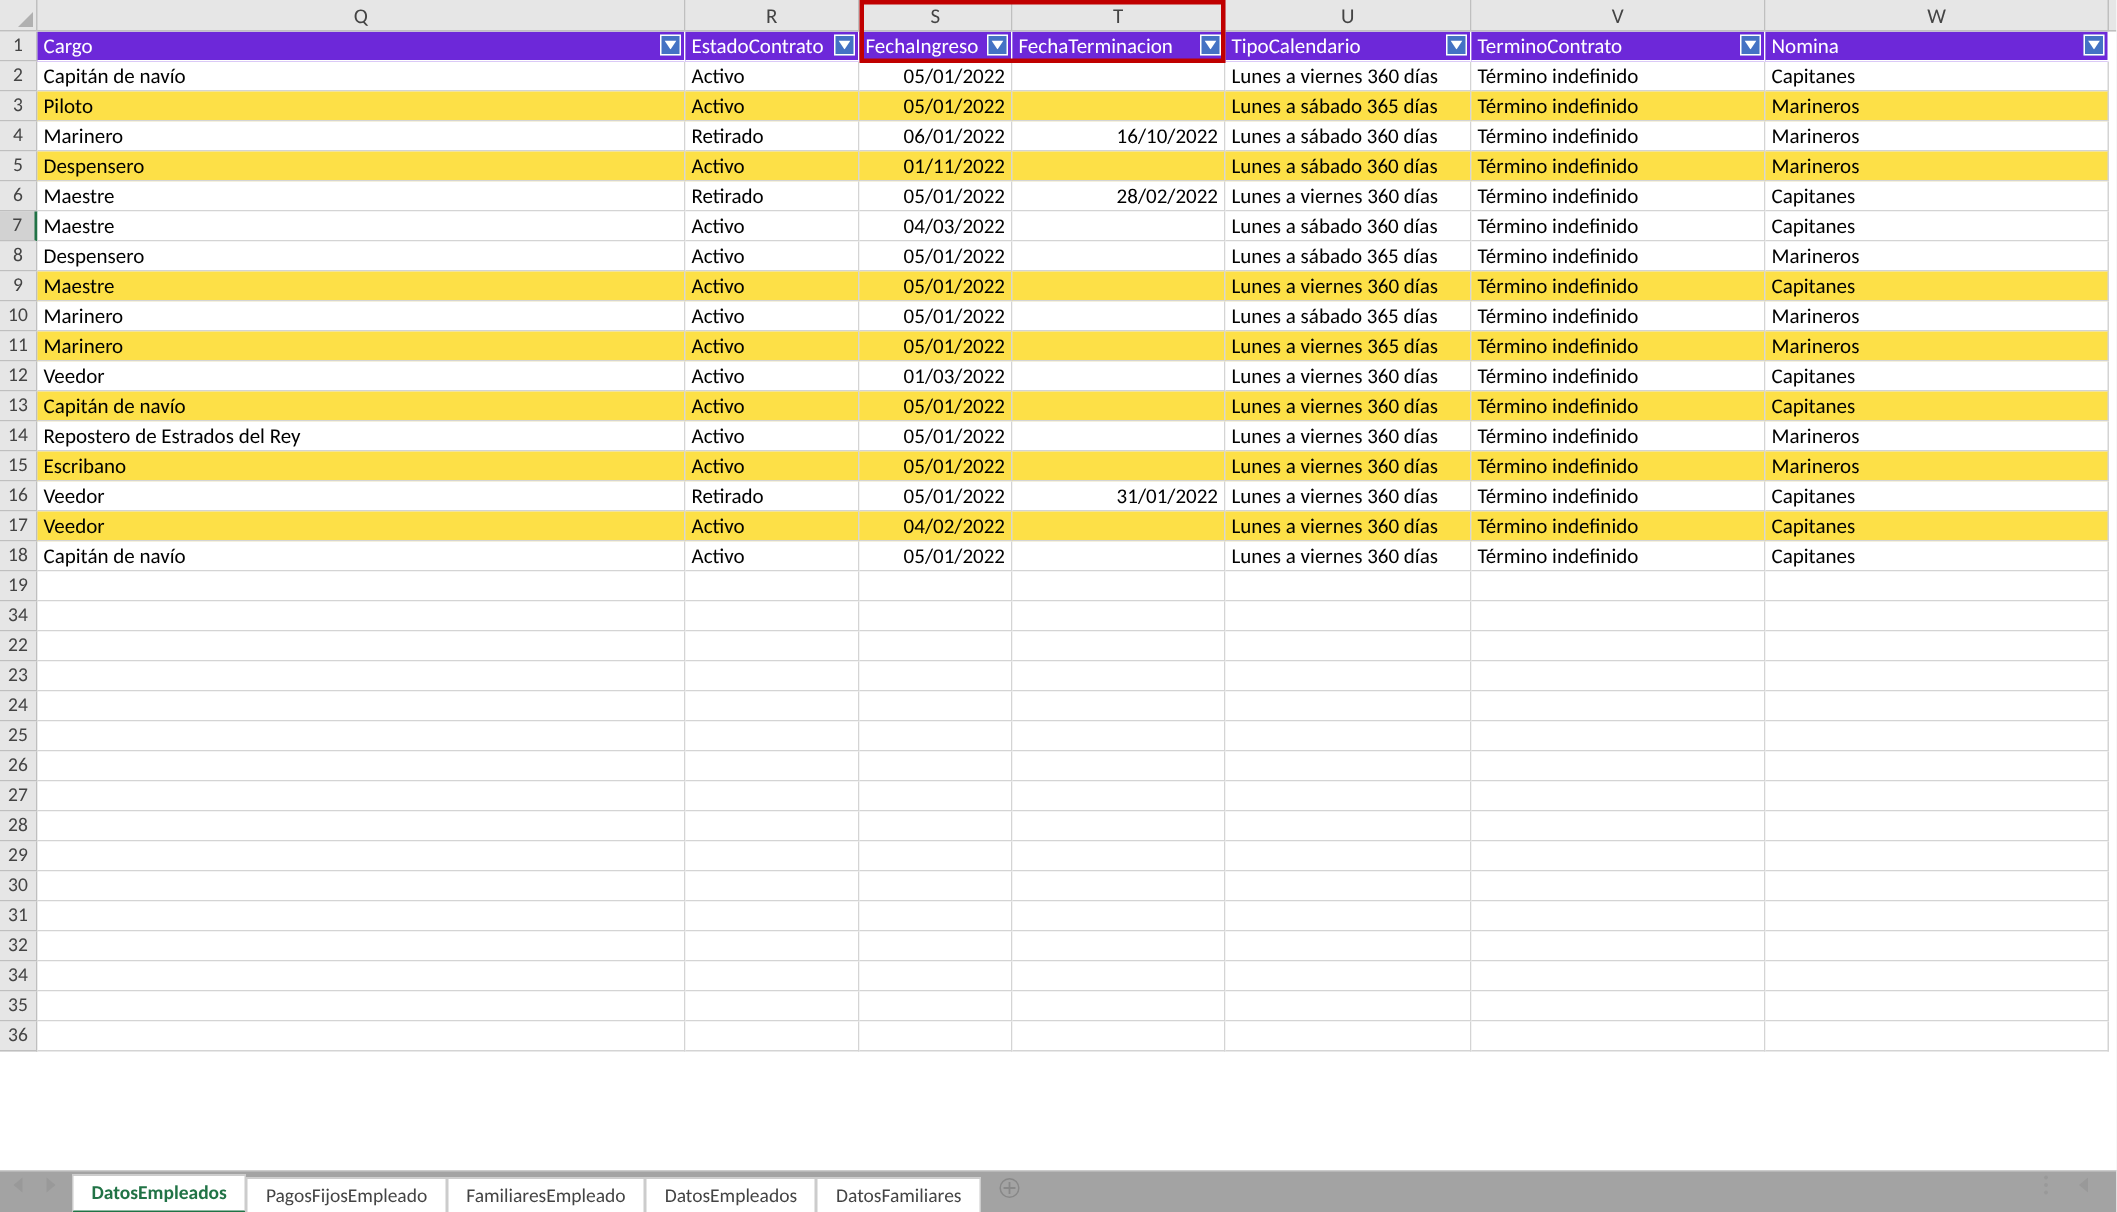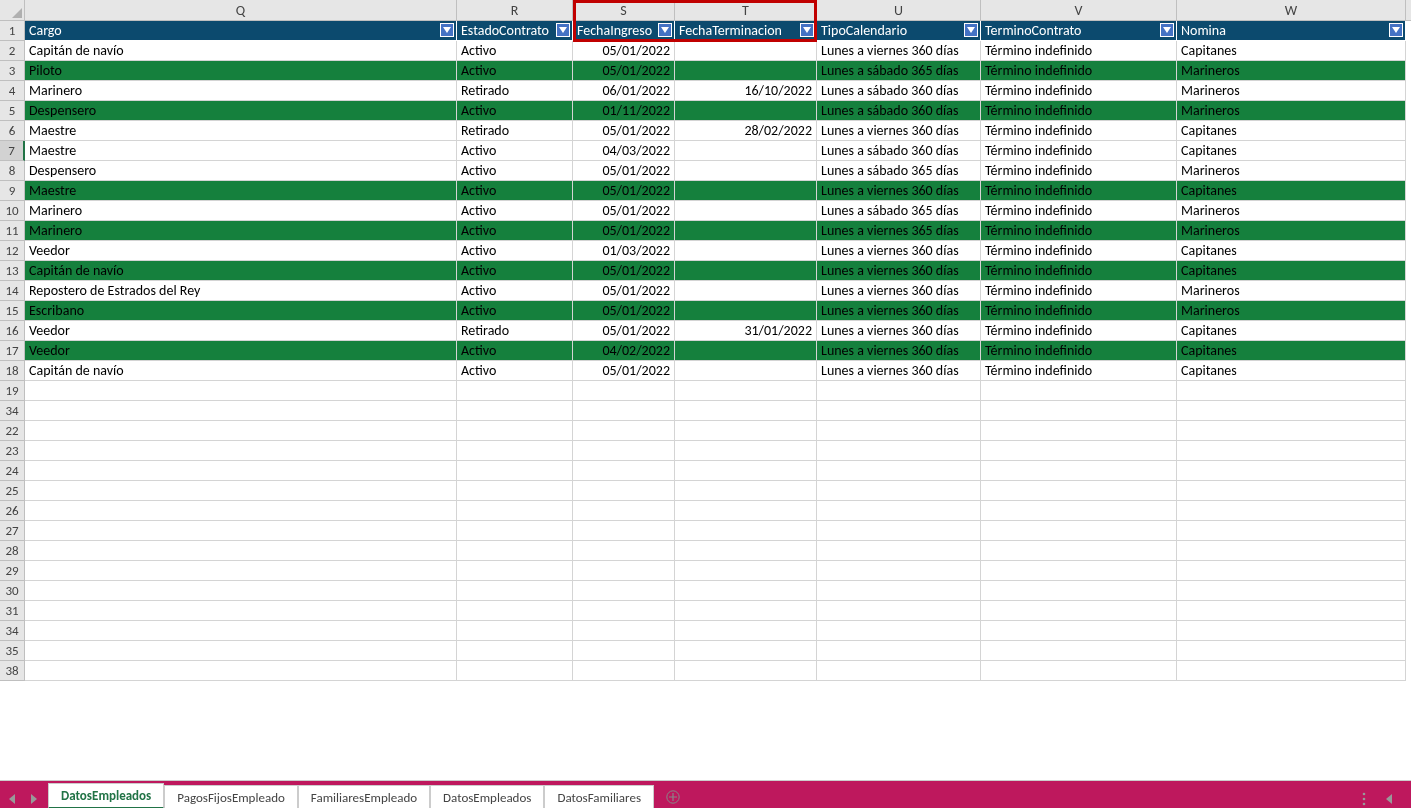--- a/index.html
+++ b/index.html
@@ -8,29 +8,29 @@
 .grid-area{flex:1;overflow:auto;position:relative;background:#fff}
 .col-headers{display:flex;background:#e6e6e6;border-bottom:1px solid #bfbfbf;position:sticky;top:0;z-index:2}
 .corner-cell{width:25px;min-width:25px;height:20px;background:#e6e6e6;border-right:1px solid #bfbfbf;display:flex;align-items:center;justify-content:center;position:relative}
 .corner-cell svg{position:absolute;bottom:2px;right:2px}
 .col-header{height:20px;display:flex;align-items:center;justify-content:center;border-right:1px solid #bfbfbf;background:#e6e6e6;color:#444;font-size:14px;cursor:pointer}
 .rows-container{display:flex;flex-direction:column}
 .row{display:flex;height:20px}
 .row-header{width:25px;min-width:25px;display:flex;align-items:center;justify-content:center;background:#e6e6e6;border-right:1px solid #bfbfbf;border-bottom:1px solid #bfbfbf;color:#444;font-size:13px;cursor:pointer}
 .row-header.selected{background:#d2d2d2;border-right:2px solid #217346}
 .cell{border-right:1px solid #d4d4d4;border-bottom:1px solid #d4d4d4;padding:0 4px;display:flex;align-items:center;overflow:hidden;white-space:nowrap;background:#fff}
-.header-row .cell{background:#0c4a6e;color:#fff;font-weight:normal;border-right:1px solid #fff;border-bottom:1px solid #fff;position:relative;padding-right:18px}
+.header-row .cell{background:#6d28d9;color:#fff;font-weight:normal;border-right:1px solid #fff;border-bottom:1px solid #fff;position:relative;padding-right:18px}
 .header-row .cell .filter-btn{position:absolute;right:2px;top:2px;width:14px;height:14px;background:#4472c4;border:1px solid #fff;display:flex;align-items:center;justify-content:center;cursor:pointer}
 .header-row .cell .filter-btn svg{fill:#fff}
-.banded .cell{background:#15803d}
+.banded .cell{background:#fde047}
 .row.selected .cell{background:#fff;outline:none}
 .row.selected .cell:first-of-type{border-left:2px solid #217346}
 .cell.right{justify-content:flex-end}
 .highlight-box{position:absolute;border:3px solid #c00000;pointer-events:none;z-index:3}
-.sheet-tabs{height:28px;background:#be185d;border-top:1px solid #ccc;display:flex;align-items:flex-end;padding:0 4px}
+.sheet-tabs{height:28px;background:#a3a3a3;border-top:1px solid #ccc;display:flex;align-items:flex-start;padding:0 4px}
 .tab-nav{display:flex;gap:2px;margin-right:6px}
 .tab-nav-btn{width:18px;height:18px;display:flex;align-items:center;justify-content:center;cursor:pointer;color:#888}
 .tabs{display:flex;align-items:flex-end;height:100%}
 .tab{padding:4px 12px;border:1px solid #ccc;border-bottom:none;background:#fff;color:#444;font-size:13px;cursor:pointer;margin-right:0;position:relative;top:1px}
 .tab.active{background:#fff;color:#217346;font-weight:bold;border-bottom:2px solid #217346}
 .tab-add{width:22px;height:22px;display:flex;align-items:center;justify-content:center;margin-left:8px;cursor:pointer;border-radius:50%;color:#666}
 .tab-more{margin-left:auto;margin-right:8px;display:flex;gap:8px;align-items:center;color:#888}
 .scroll-hint{width:18px;height:18px;display:flex;align-items:center;justify-content:center}
 .col-Q{width:432px;min-width:432px}
 .col-R{width:116px;min-width:116px}
@@ -404,41 +404,51 @@
           <div class="row-header">31</div>
           <div class="cell col-Q"></div>
           <div class="cell col-R"></div>
           <div class="cell col-S"></div>
           <div class="cell col-T"></div>
           <div class="cell col-U"></div>
           <div class="cell col-V"></div>
           <div class="cell col-W"></div>
         </div>
         <div class="row">
+          <div class="row-header">32</div>
+          <div class="cell col-Q"></div>
+          <div class="cell col-R"></div>
+          <div class="cell col-S"></div>
+          <div class="cell col-T"></div>
+          <div class="cell col-U"></div>
+          <div class="cell col-V"></div>
+          <div class="cell col-W"></div>
+        </div>
+        <div class="row">
           <div class="row-header">34</div>
           <div class="cell col-Q"></div>
           <div class="cell col-R"></div>
           <div class="cell col-S"></div>
           <div class="cell col-T"></div>
           <div class="cell col-U"></div>
           <div class="cell col-V"></div>
           <div class="cell col-W"></div>
         </div>
         <div class="row">
           <div class="row-header">35</div>
           <div class="cell col-Q"></div>
           <div class="cell col-R"></div>
           <div class="cell col-S"></div>
           <div class="cell col-T"></div>
           <div class="cell col-U"></div>
           <div class="cell col-V"></div>
           <div class="cell col-W"></div>
         </div>
         <div class="row">
-          <div class="row-header">38</div>
+          <div class="row-header">36</div>
           <div class="cell col-Q"></div>
           <div class="cell col-R"></div>
           <div class="cell col-S"></div>
           <div class="cell col-T"></div>
           <div class="cell col-U"></div>
           <div class="cell col-V"></div>
           <div class="cell col-W"></div>
         </div>
       </div>
   </div>

